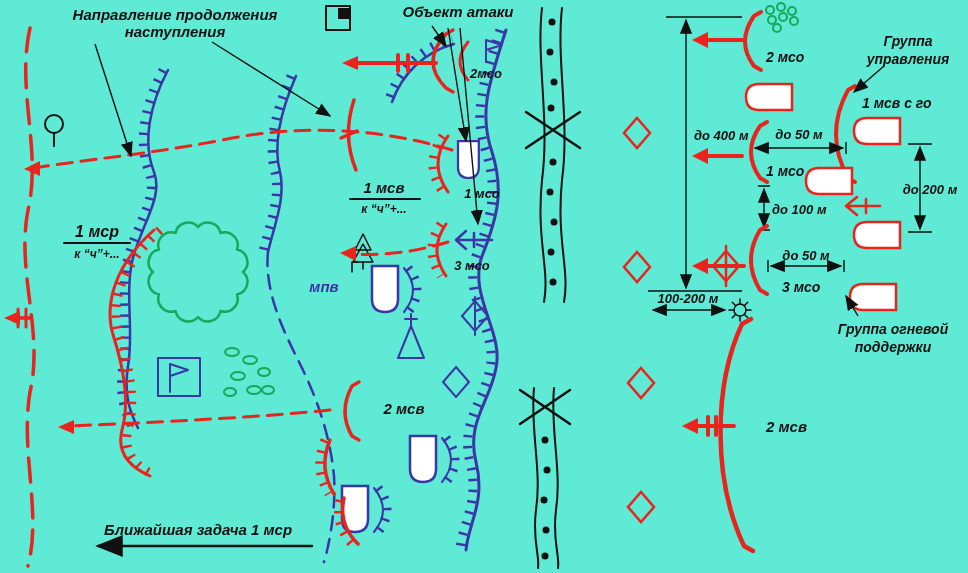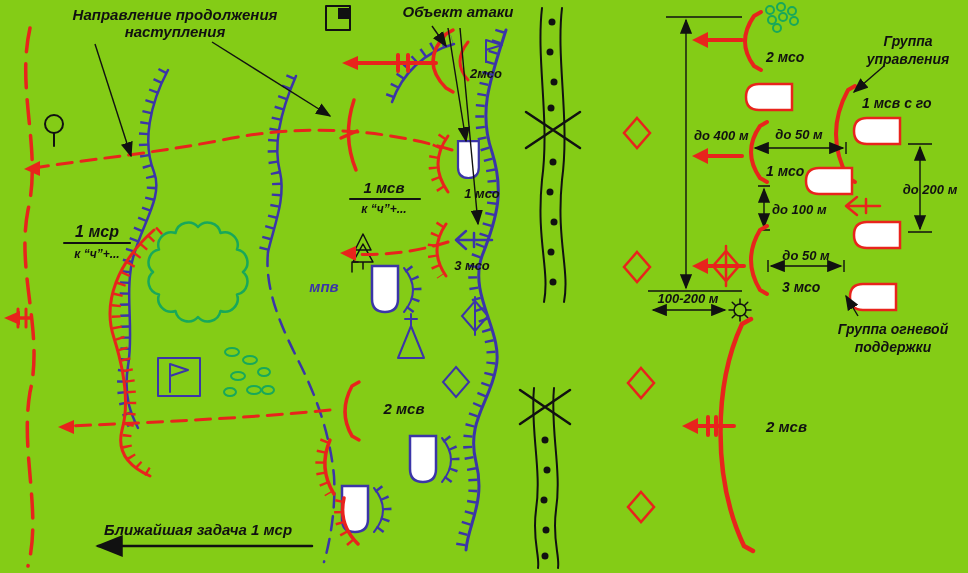--- a/index.html
+++ b/index.html
@@ -1,19 +1,19 @@
 <!DOCTYPE html>
 <html style="--c-red: #e8241c; --c-blue: #3b35a8; --c-green: #18a85a; --c-black: #111111;"><head>
 <meta charset="utf-8">
 <style>
   :root{
     --c-red:#e8241c; --c-blue:#3b35a8; --c-green:#18a85a; --c-black:#111111;
   }
   html,body{margin:0;padding:0;background:#ffffff;}
-  .stage{position:relative;width:968px;height:573px;background:#84cc16;overflow:hidden;
+  .stage{position:relative;width:968px;height:573px;background:#5eead4;overflow:hidden;
          font-family:"Liberation Sans",sans-serif;}
   svg{display:block}
   .ln{fill:none;stroke-linecap:round;stroke-linejoin:round}
   .red{stroke:var(--c-red)} .blue{stroke:var(--c-blue)}
   .green{stroke:var(--c-green)} .blk{stroke:var(--c-black)}
   .w15{stroke-width:1.5} .w2{stroke-width:2} .w25{stroke-width:2.5}
   .w3{stroke-width:3} .w35{stroke-width:3.5} .w4{stroke-width:4} .w45{stroke-width:4.5}
   .dash-front{stroke-dasharray:24 12}
   .dash-adv{stroke-dasharray:15 9}
   .dash-blue{stroke-dasharray:14 9}

